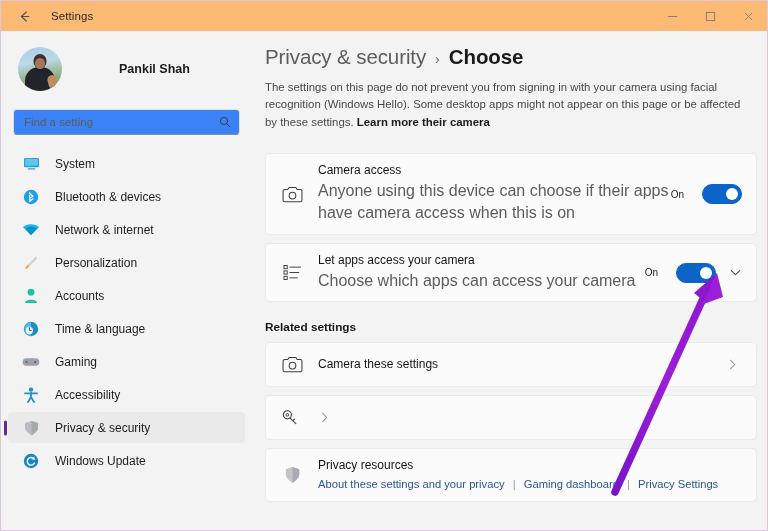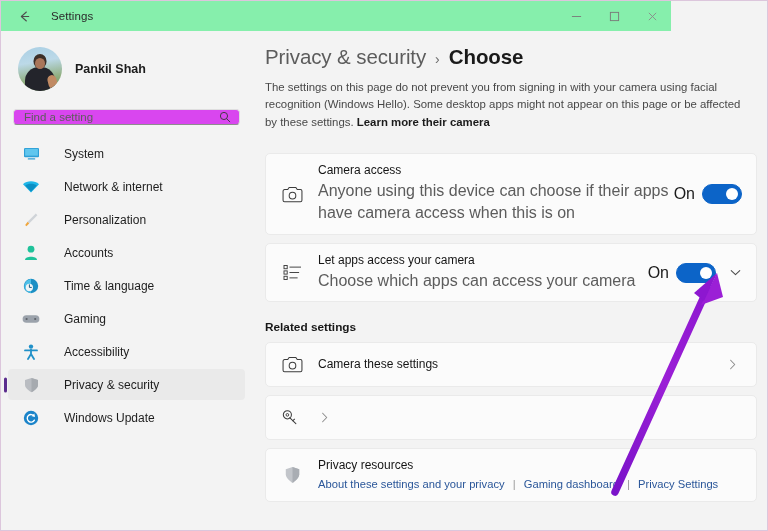--- a/index.html
+++ b/index.html
@@ -13,22 +13,22 @@
     position: relative;
     width: 768px; height: 531px;
     background: #f3f3f3;
     border: 1px solid #dcc6dc;
     overflow: hidden;
   }
 
   
   #titlebar {
     position: absolute; top: 0; left: 0;
-    width: 670px; height: 30px;
-    background: #86efac;
+    width: 766px; height: 30px;
+    background: #fdba74;
     display: flex; align-items: center;
   }
   #back-btn {
     width: 34px; height: 28px;
     display: flex; align-items: center; justify-content: center;
     color: #4d4d4d; margin-left: 6px;
   }
   #back-btn svg { display: block; }
   #app-title {
     font-size: 11.5px; color: #2b2b2b;
@@ -48,20 +48,21 @@
   
   #sidebar {
     position: absolute; left: 1px; top: 30px;
     width: 252px; height: 500px;
     background: #f3f3f3;
   }
   #account {
     display: flex; align-items: center;
     padding: 12px 0 0 16px;
     height: 64px;
+    gap: 44px;
   }
   #avatar {
     width: 44px; height: 44px; border-radius: 50%;
     overflow: hidden; position: relative;
     background: linear-gradient(170deg,#a9cfe4 0%,#bcd9e8 35%,#8fae7e 70%,#6d8f5e 100%);
     flex: 0 0 auto;
   }
   #avatar .av-head {
     position: absolute; left: 50%; top: 7px;
     transform: translateX(-50%);
@@ -85,22 +86,22 @@
     position: absolute; right: 5px; bottom: 2px;
     width: 9px; height: 14px; border-radius: 5px;
     background: #c08a63; transform: rotate(-14deg);
   }
   #account-name {
     font-size: 12.5px; font-weight: bold; color: #1b1b1b;
     margin-left: 13px;
   }
   #search-wrap {
     margin: 14px 14px 0 11px;
-    height: 16px;
-    background: #d946ef;
+    height: 26px;
+    background: #3b82f6;
     border: 1px solid #dedede;
     border-bottom-color: #8d8d8d;
     border-radius: 4px;
     display: flex; align-items: center;
     padding: 0 8px 0 10px;
   }
   #search-input {
     flex: 1; border: none; outline: none; background: transparent;
     font-family: "Liberation Sans", sans-serif;
     font-size: 11.5px; color: #333;
@@ -125,21 +126,21 @@
     width: 3px; height: 15px;
     border-radius: 2px;
     background: #5b2d8e;
   }
   .nav-icon {
     width: 22px; height: 20px; flex: 0 0 auto;
     display: flex; align-items: center; justify-content: center;
   }
   .nav-label {
     font-size: 12px; color: #1d1d1d;
-    margin-left: 22px; white-space: nowrap;
+    margin-left: 13px; white-space: nowrap;
   }
 
   
   #content {
     position: absolute; left: 253px; top: 30px;
     width: 513px; height: 500px;
     background: #f3f3f3;
     overflow: hidden;
   }
   #breadcrumb {
@@ -187,21 +188,21 @@
   .card-sub {
     font-size: 16px; color: #5c5c5c;
     line-height: 1.42; margin-top: 1px;
     max-width: 370px;
   }
   .card-right {
     display: flex; align-items: center;
     flex: 0 0 auto; padding-right: 14px;
   }
   .toggle-state {
-    font-size: 16px; color: #1b1b1b; margin-right: 7px;
+    font-size: 10px; color: #1b1b1b; margin-right: 18px;
   }
   .toggle {
     width: 40px; height: 20px; border-radius: 10px;
     background: #0c64c8;
     position: relative;
     border: 1px solid #0c64c8;
   }
   .toggle .knob {
     position: absolute; right: 3px; top: 50%;
     transform: translateY(-50%);
@@ -293,20 +294,29 @@
         <span class="nav-icon">
           <svg width="17" height="15" viewBox="0 0 18 16">
             <rect x="1" y="2" width="16" height="10" rx="1.2" fill="#2e9fd6"></rect>
             <rect x="2.2" y="3.1" width="13.6" height="7.2" fill="#60c6ee"></rect>
             <rect x="5" y="13" width="8" height="1.5" rx=".6" fill="#2e9fd6"></rect>
           </svg>
         </span>
         <span class="nav-label">System</span>
       </div>
 
+      <div class="nav-item">
+        <span class="nav-icon">
+          <svg width="16" height="16" viewBox="0 0 16 16">
+            <circle cx="8" cy="8" r="7.2" fill="#1e9fe3"></circle>
+            <path d="M6.2 4.2 L10 7.2 L6.8 9.4 L6.8 3.4 L6.8 12.6 L10 9.9 L6.2 12" fill="none" stroke="#ffffff" stroke-width="1.1" stroke-linejoin="round"></path>
+          </svg>
+        </span>
+        <span class="nav-label">Bluetooth &amp; devices</span>
+      </div>
 
       <div class="nav-item">
         <span class="nav-icon">
           <svg width="18" height="14" viewBox="0 0 18 14">
             <path d="M1 4.2 C5 0.4 13 0.4 17 4.2 L9 12.6 Z" fill="#1eb6e8"></path>
             <path d="M3.2 5.4 C6 3.1 12 3.1 14.8 5.4 L9 11.8 Z" fill="#0b8fc4"></path>
           </svg>
         </span>
         <span class="nav-label">Network &amp; internet</span>
       </div>

